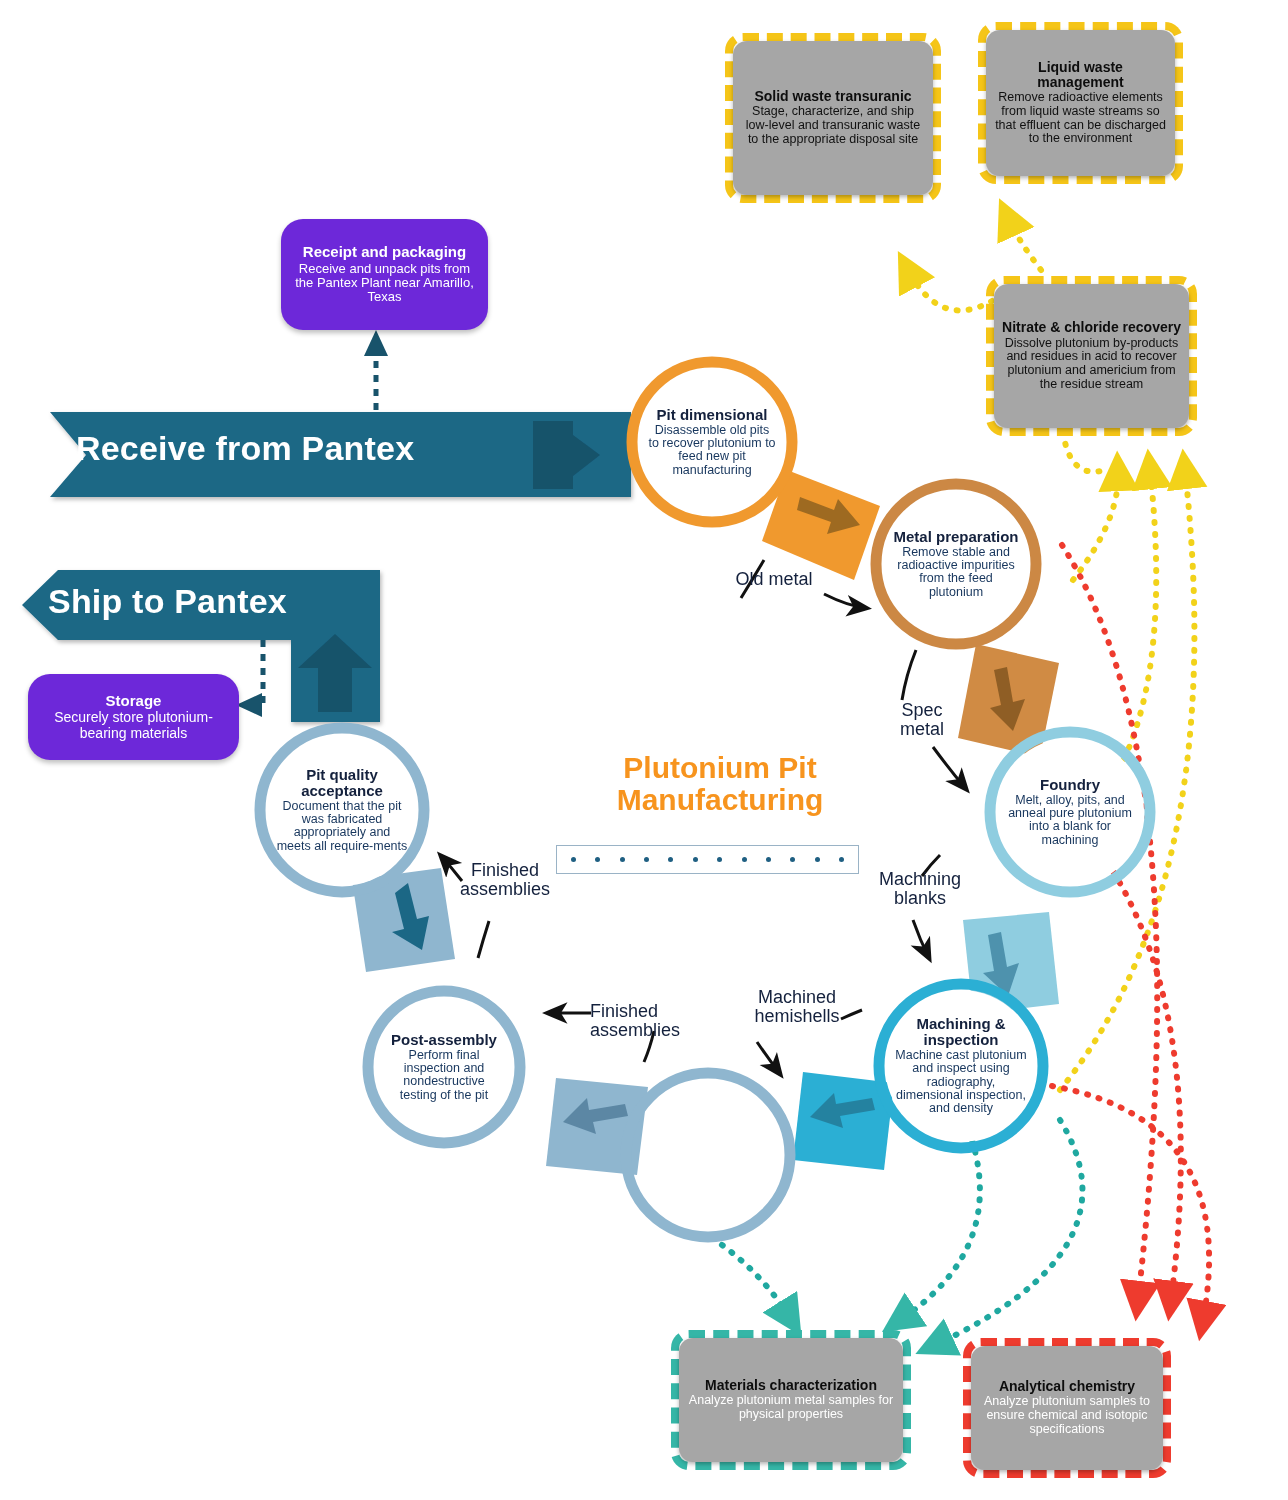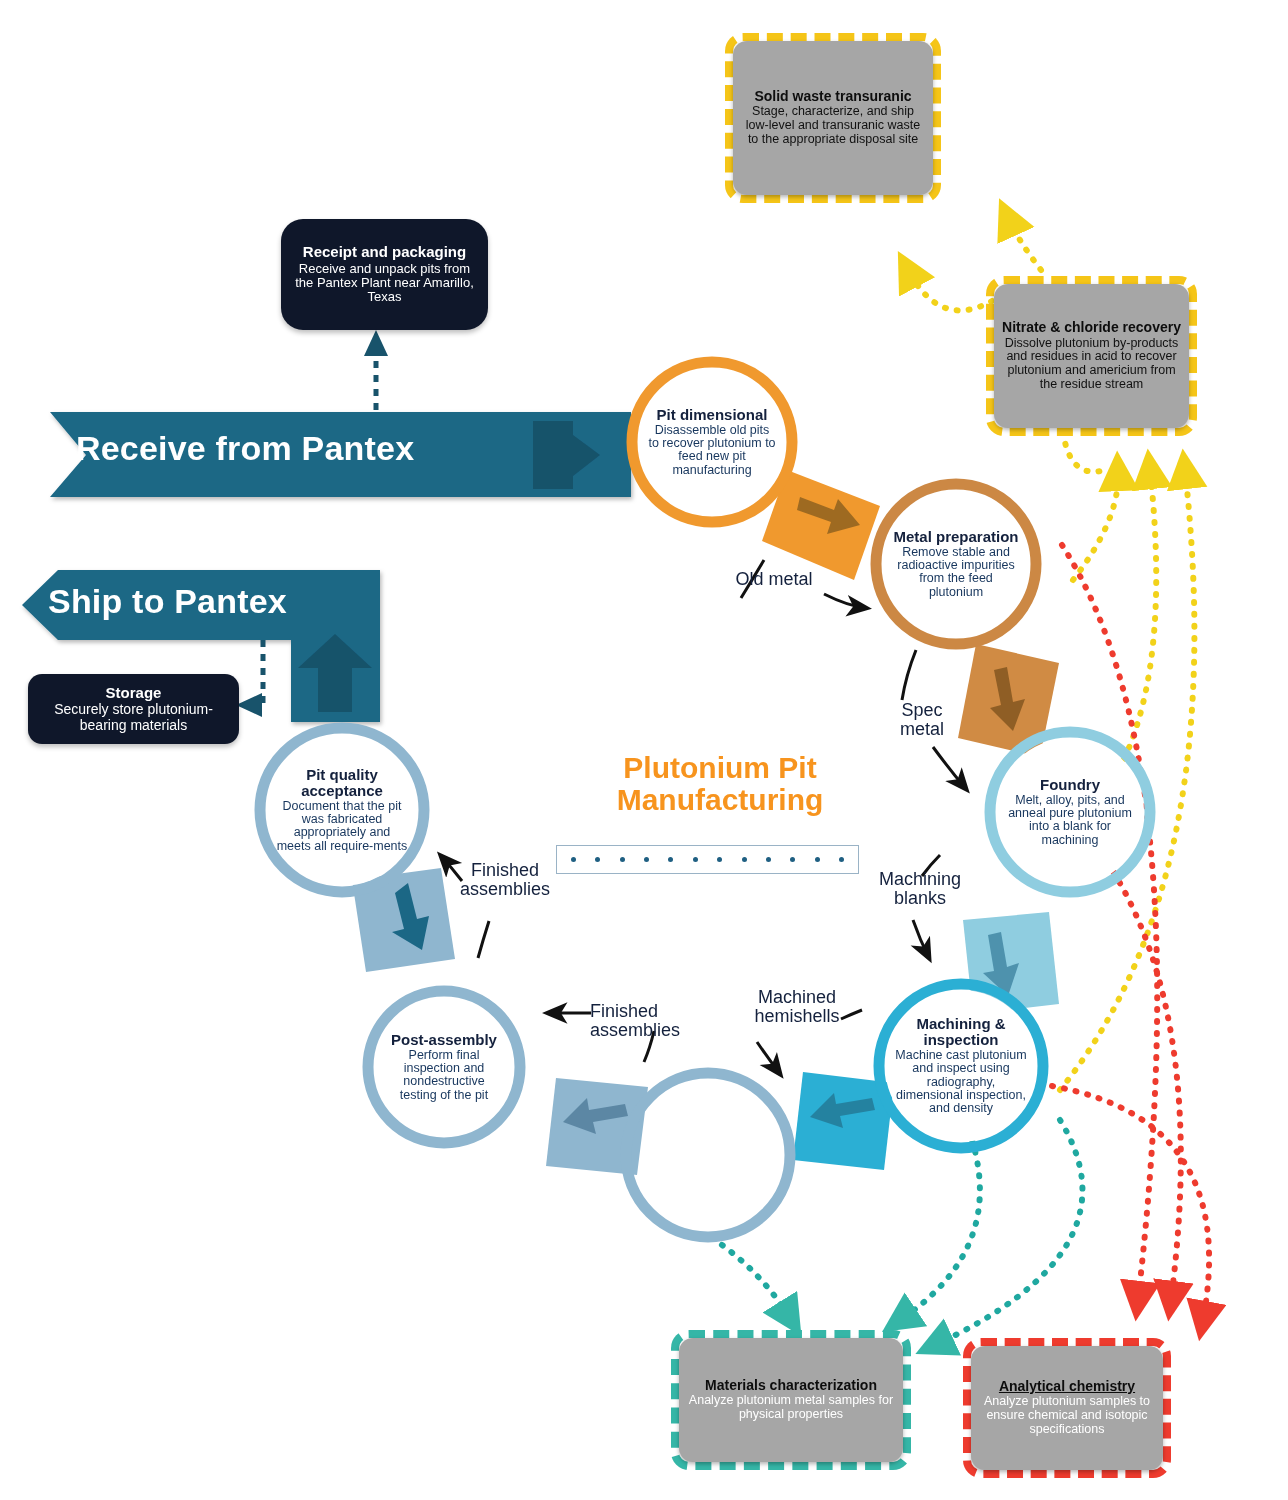--- a/index.html
+++ b/index.html
@@ -12,21 +12,21 @@
   .node{position:absolute;z-index:3;box-sizing:border-box;}
 
   
   .circ{border-radius:50%;background:#ffffff;display:flex;align-items:center;
         justify-content:center;text-align:center;}
   .circ .inner{padding:0 10px;width:100%;}
   .circ .t{font-weight:bold;color:#14213d;line-height:1.06;display:block;}
   .circ .d{color:#17365d;line-height:1.07;display:block;margin-top:1px;}
 
   
-  .darkbox{background:#0f172a;border-radius:22px;
+  .darkbox{background:#6d28d9;border-radius:22px;
            box-shadow:0 3px 5px rgba(0,0,0,.25);
            display:flex;align-items:center;justify-content:center;text-align:center;}
   .darkbox .pad{padding:6px 14px;width:100%;}
   .darkbox .t{display:block;font-weight:bold;color:#ffffff;line-height:1.08;}
   .darkbox .d{display:block;color:#ffffff;line-height:1.1;margin-top:1px;}
 
   
   .graybox{position:absolute;z-index:3;}
   .graybox .frame{position:absolute;left:0;top:0;right:0;bottom:0;border-radius:18px;}
   .graybox .body{position:absolute;left:8px;top:8px;right:8px;bottom:8px;
@@ -189,21 +189,21 @@
   <div class="banner-txt" style="left:76px;top:429px;">Receive from Pantex</div>
   <div class="banner-txt" style="left:48px;top:582px;">Ship to Pantex</div>
 
   <div class="node darkbox" style="left:281px;top:219px;width:207px;height:111px;">
     <div class="pad">
       <span class="t" style="font-size:15px;">Receipt and packaging</span>
       <span class="d" style="font-size:13px;">Receive and unpack pits from the Pantex Plant near Amarillo, Texas</span>
     </div>
   </div>
 
-  <div class="node darkbox" style="left:28px;top:674px;width:211px;height:70px;border-radius:14px;">
+  <div class="node darkbox" style="left:28px;top:674px;width:211px;height:86px;">
     <div class="pad">
       <span class="t" style="font-size:15px;">Storage</span>
       <span class="d" style="font-size:14px;">Securely store plutonium-bearing materials</span>
     </div>
   </div>
 
   <div class="node circ" style="left:638px;top:368px;width:148px;height:148px;">
     <div class="inner">
       <span class="t" style="font-size:15px;">Pit dimensional</span>
       <span class="d" style="font-size:12.5px;">Disassemble old pits to recover plutonium to feed new pit manufacturing</span>
@@ -249,20 +249,29 @@
   <div class="graybox" style="left:725px;top:33px;width:216px;height:170px;">
     <div class="frame" style="border:8px dashed #F5C518;"></div>
     <div class="body">
       <div class="pad">
         <span class="t" style="font-size:14px;">Solid waste transuranic</span>
         <span class="d d-dark" style="font-size:12.5px;">Stage, characterize, and ship low-level and transuranic waste to the appropriate disposal site</span>
       </div>
     </div>
   </div>
 
+  <div class="graybox" style="left:978px;top:22px;width:205px;height:162px;">
+    <div class="frame" style="border:8px dashed #F5C518;"></div>
+    <div class="body">
+      <div class="pad">
+        <span class="t" style="font-size:14px;">Liquid waste management</span>
+        <span class="d d-dark" style="font-size:12.5px;">Remove radioactive elements from liquid waste streams so that effluent can be discharged to the environment</span>
+      </div>
+    </div>
+  </div>
 
   <div class="graybox" style="left:986px;top:276px;width:211px;height:160px;">
     <div class="frame" style="border:8px dashed #F5C518;"></div>
     <div class="body">
       <div class="pad">
         <span class="t" style="font-size:14px;">Nitrate &amp; chloride recovery</span>
         <span class="d d-dark" style="font-size:12.5px;">Dissolve plutonium by-products and residues in acid to recover plutonium and americium from the residue stream</span>
       </div>
     </div>
   </div>
@@ -274,21 +283,21 @@
         <span class="t" style="font-size:14px;">Materials characterization</span>
         <span class="d d-white" style="font-size:12.5px;">Analyze plutonium metal samples for physical properties</span>
       </div>
     </div>
   </div>
 
   <div class="graybox" style="left:963px;top:1338px;width:208px;height:140px;">
     <div class="frame" style="border:8px dashed #EE3B2E;"></div>
     <div class="body">
       <div class="pad">
-        <span class="t" style="font-size:14px;text-decoration:underline;">Analytical chemistry</span>
+        <span class="t" style="font-size:14px;">Analytical chemistry</span>
         <span class="d d-white" style="font-size:12.5px;">Analyze plutonium samples to ensure chemical and isotopic specifications</span>
       </div>
     </div>
   </div>
 
   <div class="elabel" style="left:714px;top:570px;width:120px;font-size:18px;">Old metal</div>
 
   <div class="elabel" style="left:878px;top:701px;width:88px;font-size:18px;">Spec metal</div>
 
   <div class="elabel" style="left:858px;top:870px;width:124px;font-size:18px;">Machining blanks</div>

